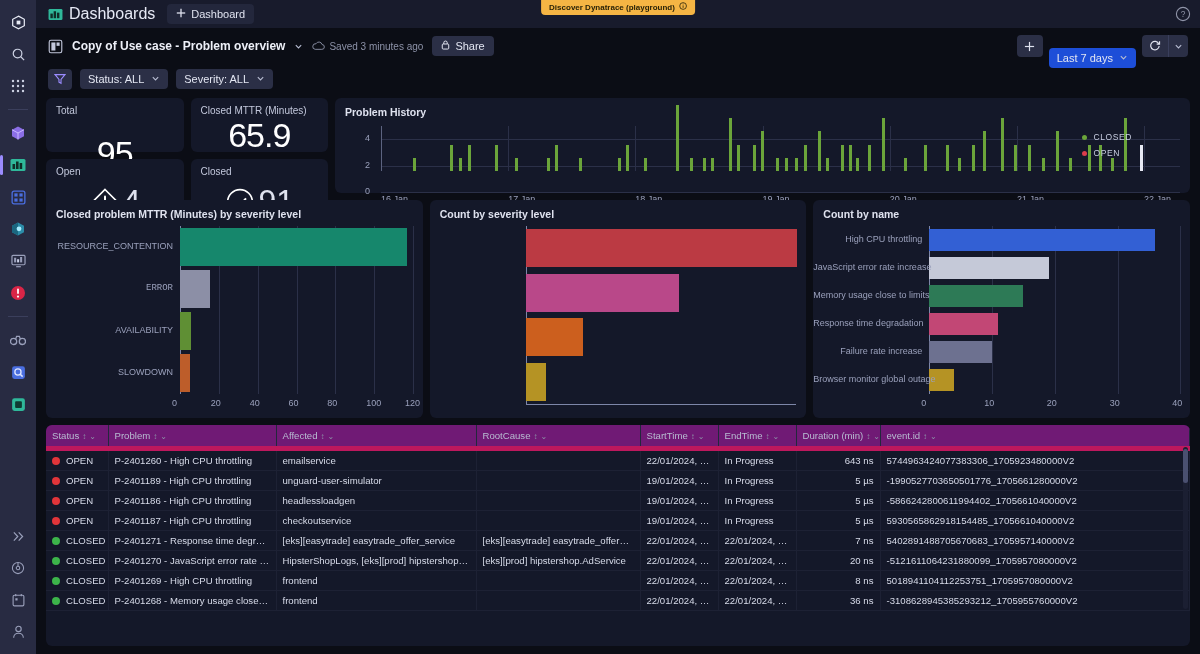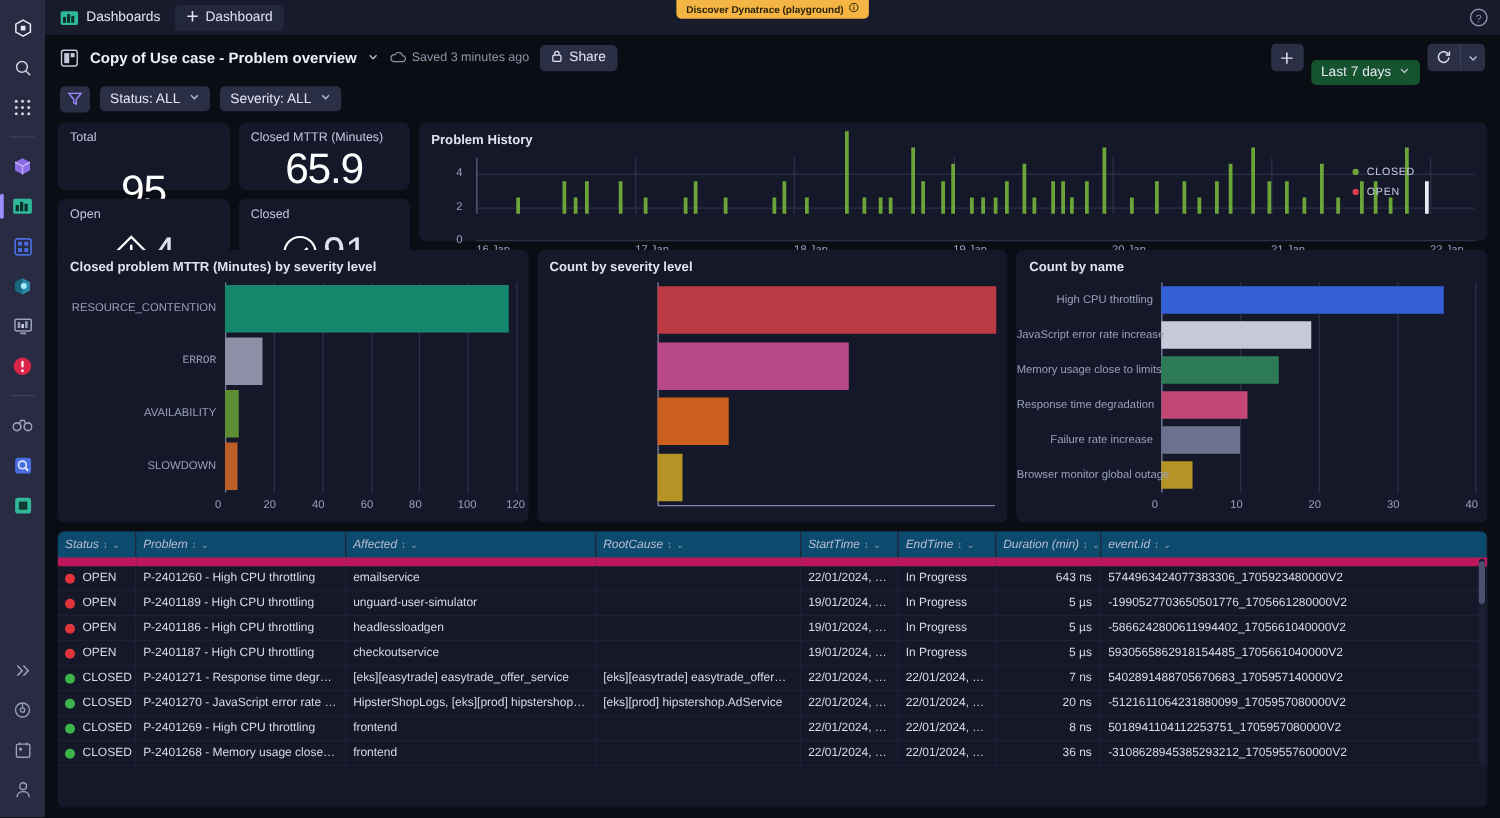--- a/index.html
+++ b/index.html
@@ -34,21 +34,21 @@
 
   
   .main { flex: 1; height: 654px; display: flex; flex-direction: column; position: relative; }
 
   
   .topbar {
     height: 28px; background: #181b2c; display: flex; align-items: center;
     padding: 0 8px; gap: 8px; flex: 0 0 28px; position: relative;
   }
   .tb-logo { display:flex; align-items:center; gap:6px; padding: 2px 4px; }
-  .tb-label { font-size: 11px; color: #e6e9f5; }
+  .tb-label { font-size: 16px; color: #e6e9f5; }
   .tb-newtab {
     display: flex; align-items: center; gap: 5px;
     background: #23273c; border-radius: 4px; padding: 4px 9px;
     font-size: 11px; color: #dfe2ef; cursor: pointer;
   }
   .tb-help { margin-left: auto; width: 18px; height: 18px; opacity: .75; cursor: pointer; }
 
   .banner {
     position: absolute; left: 50%; transform: translateX(-50%); top: 0;
     background: #f5b544; color: #2a2307; font-size: 8px;
@@ -68,21 +68,21 @@
     display:flex; align-items:center; gap:5px;
     background:#2b2f46; border-radius:4px; padding:4px 9px;
     font-size:11px; color:#e3e6f2; cursor:pointer;
   }
   .hdr-right { margin-left:auto; display:flex; align-items:center; gap:6px; }
   .sq-btn {
     width:26px; height:22px; background:#2b2f46; border-radius:4px;
     display:flex; align-items:center; justify-content:center; cursor:pointer;
   }
   .pill {
-    background:#14532d; border-radius:4px; padding:4px 8px;
+    background:#1d4ed8; border-radius:4px; padding:4px 8px;
     font-size:11px; color:#e3e6f2; display:flex; align-items:center; gap:6px;
     cursor:pointer;
     margin-top:24px;
   }
   .split { display:flex; }
   .split .sq-btn:first-child { border-radius:4px 0 0 4px; }
   .split .sq-btn:last-child { border-radius:0 4px 4px 0; width:20px; border-left:1px solid #3a3f5c;}
 
   
   .filterrow { height:30px; display:flex; align-items:center; gap:8px; padding:0 12px 0 12px; flex:0 0 30px;}
@@ -112,23 +112,23 @@
   .axlabel { position:absolute; font-size:9px; color:#9aa0bb; white-space:nowrap; }
   .bar { position:absolute; }
   .legend { position:absolute; font-size:8.5px; color:#c8cde0; display:flex; flex-direction:column; gap:6px;}
   .legend-item { display:flex; align-items:center; gap:6px; letter-spacing:.6px;}
   .dot { width:5px; height:5px; border-radius:50%; }
 
   
   .tbl-wrap { flex:1; overflow:hidden; position:relative; }
   table.ptbl { width:100%; border-collapse:collapse; font-size:9.6px; table-layout:fixed; }
   table.ptbl th {
-    text-align:left; font-weight:400; color:#b8bdd2; background:#0c4a6e;
-    padding:5px 6px; border-bottom:7px solid #be185d; font-size:9.6px;
-    border-right:1px solid #23273c; white-space:nowrap;font-style:italic;
+    text-align:left; font-weight:400; color:#b8bdd2; background:#701a75;
+    padding:5px 6px; border-bottom:5px solid #be185d; font-size:9.6px;
+    border-right:1px solid #23273c; white-space:nowrap;
   }
   table.ptbl td {
     padding:4px 6px; color:#d7dbe9; border-bottom:1px solid #1d2134;
     border-right:1px solid #1d2134; white-space:nowrap; overflow:hidden; text-overflow:ellipsis;
   }
   table.ptbl tr td:first-child { padding-left:6px; }
   .sort { color:#8d92a8; font-size:8px; margin-left:3px;}
   .stat { display:flex; align-items:center; gap:6px; }
   .stat-dot { width:8px; height:8px; border-radius:50%; flex:0 0 8px;}
   .num { text-align:right; }

